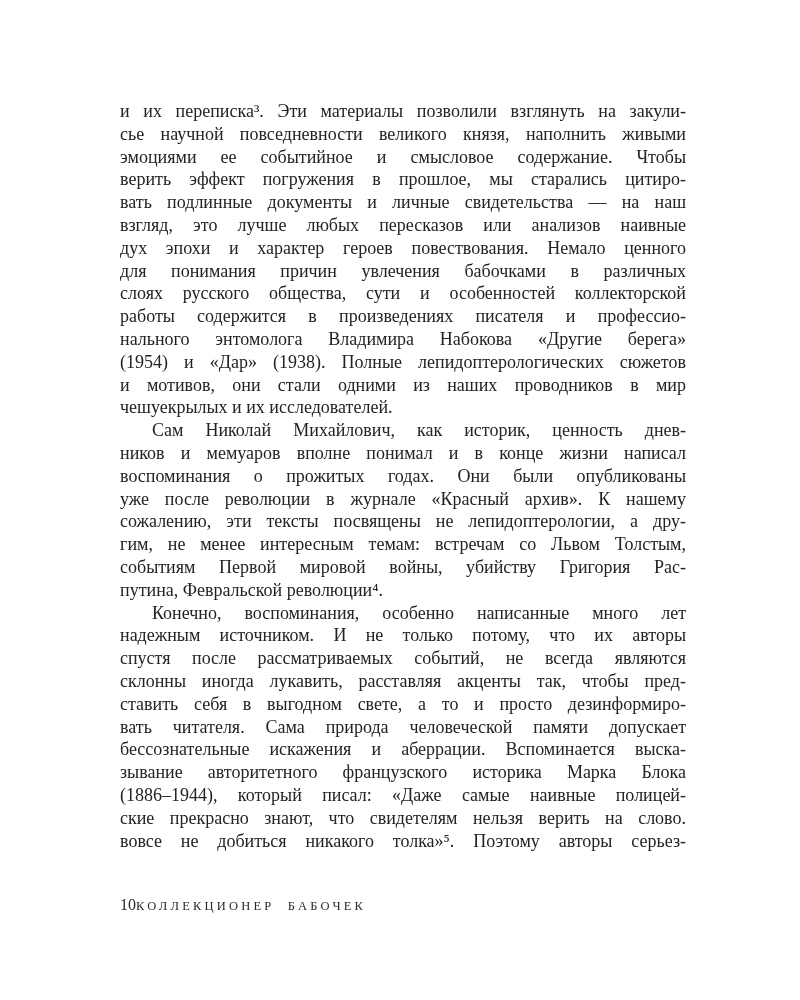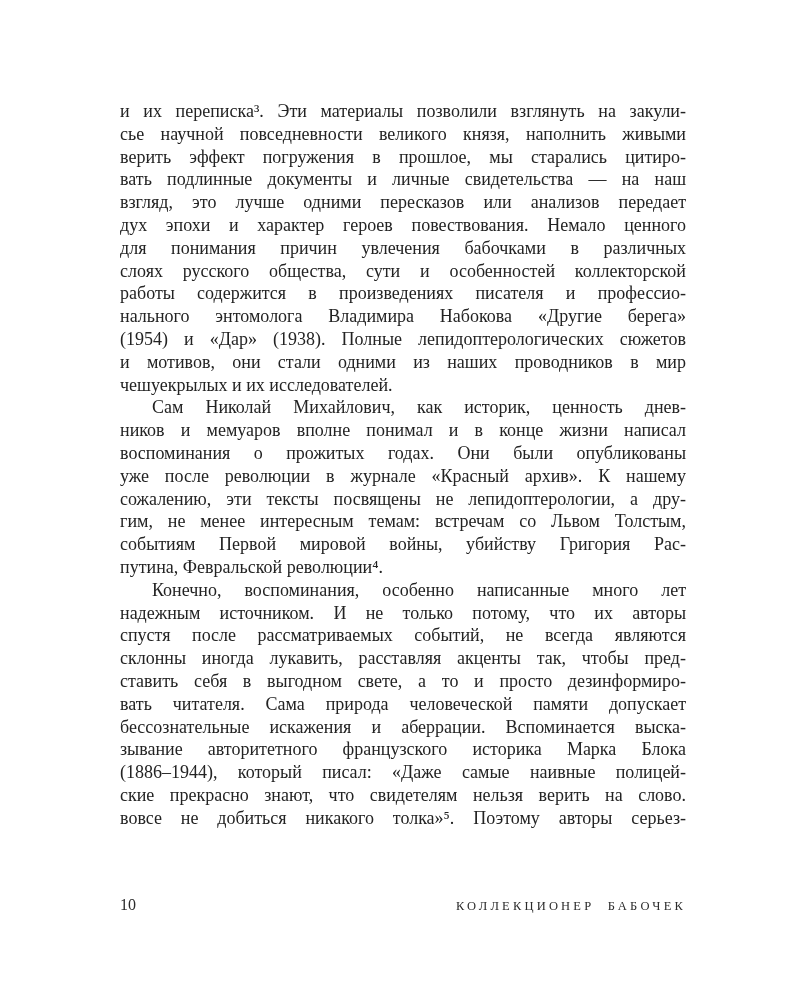--- a/index.html
+++ b/index.html
@@ -35,21 +35,21 @@
   }
   .line.indent {
     text-indent: 32px;
   }
   .footer {
     position: absolute;
     left: 120px;
     top: 896px;
     width: 566px;
     display: flex;
-    justify-content: space-between;
+    justify-content: flex-start;
     align-items: baseline;
   }
   .page-num {
     font-family: "Liberation Serif", "DejaVu Serif", serif;
     font-size: 16px;
     color: #2a2a2a;
   }
   .running-title {
     font-family: "Liberation Serif", "DejaVu Serif", serif;
     font-size: 12.5px;
@@ -58,23 +58,24 @@
     color: #2a2a2a;
   }
 </style>
 </head>
 <body>
 
 <div class="page">
   <div class="text-block" id="text-block">
       <div class="line">и их переписка³. Эти материалы позволили взглянуть на закули-</div>
       <div class="line">сье научной повседневности великого князя, наполнить живыми</div>
+      <div class="line">эмоциями ее событийное и смысловое содержание. Чтобы</div>
       <div class="line">верить эффект погружения в прошлое, мы старались цитиро-</div>
       <div class="line">вать подлинные документы и личные свидетельства — на наш</div>
-      <div class="line">взгляд, это лучше одними пересказов или анализов передает</div>
+      <div class="line">взгляд, это лучше любых пересказов или анализов наивные</div>
       <div class="line">дух эпохи и характер героев повествования. Немало ценного</div>
       <div class="line">для понимания причин увлечения бабочками в различных</div>
       <div class="line">слоях русского общества, сути и особенностей коллекторской</div>
       <div class="line">работы содержится в произведениях писателя и профессио-</div>
       <div class="line">нального энтомолога Владимира Набокова «Другие берега»</div>
       <div class="line">(1954) и «Дар» (1938). Полные лепидоптерологических сюжетов</div>
       <div class="line">и мотивов, они стали одними из наших проводников в мир</div>
       <div class="line no-just">чешуекрылых и их исследователей.</div>
       <div class="line indent">Сам Николай Михайлович, как историк, ценность днев-</div>
       <div class="line">ников и мемуаров вполне понимал и в конце жизни написал</div>

